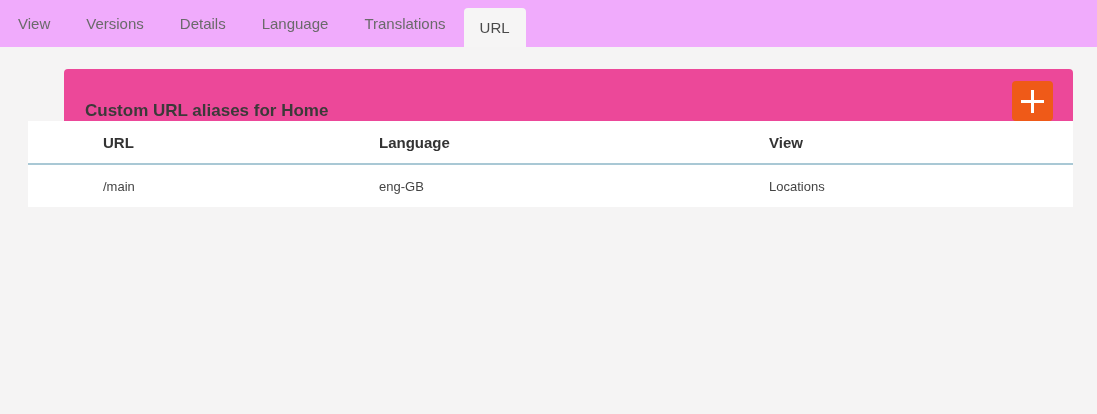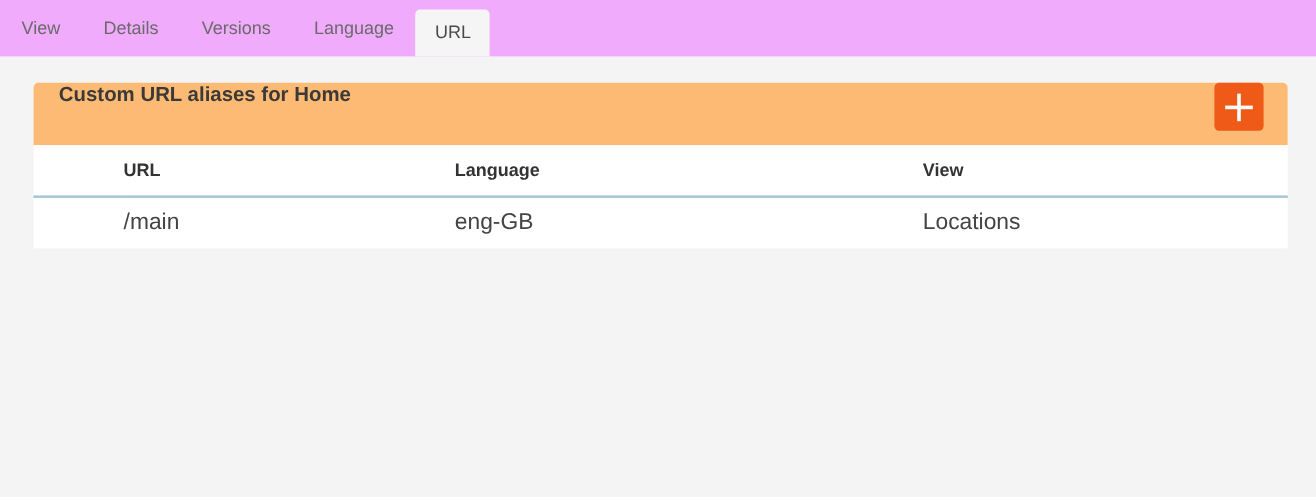--- a/index.html
+++ b/index.html
@@ -35,25 +35,26 @@
     padding: 0 16px;
   }
 
   
   .content {
     margin: 22px 24px 0 28px;
     width: 1045px;
   }
 
   .panel-header {
-    background: #fdba74;
+    background: #ec4899;
     border-radius: 4px 4px 0 0;
     display: flex;
-    align-items: flex-start;
+    align-items: flex-end;
     justify-content: space-between;
+    margin-left: 36px;
   }
   .panel-header.h1 { height: 52px; }
   .panel-header.h2 { height: 47px; }
   .panel-title {
     font-size: 17px;
     font-weight: bold;
     color: #3b3a39;
     padding-left: 21px;
   }
 
@@ -97,43 +98,44 @@
   th {
     text-align: left;
     font-size: 15px;
     font-weight: bold;
     color: #333333;
     height: 43px;
     border-bottom: 2px solid #a9c8d5;
     vertical-align: middle;
   }
   td {
-    font-size: 19px;
+    font-size: 13px;
     color: #444444;
     height: 43px;
     vertical-align: middle;
   }
   
   .tbl-custom col.c-gutter { width: 75px; }
   .tbl-custom col.c-url    { width: 276px; }
   .tbl-custom col.c-lang   { width: 390px; }
   
   .tbl-system col.c-url    { width: 421px; }
   .tbl-system .pad-l { padding-left: 22px; }
 
   .gap { height: 51px; }
 </style>
 </head>
 <body>
 
 <div class="tab-bar">
   <div class="tab">View</div>
+  <div class="tab">Versions</div>
   <div class="tab">Details</div>
-  <div class="tab">Versions</div>
   <div class="tab">Language</div>
+  <div class="tab">Translations</div>
   <div class="tab active">URL</div>
 </div>
 
 <div class="content">
 
   <div>
     <div class="panel-header h1">
       <div class="panel-title">Custom URL aliases for Home</div>
       <button class="add-btn">
         <span class="plus-icon"></span>

